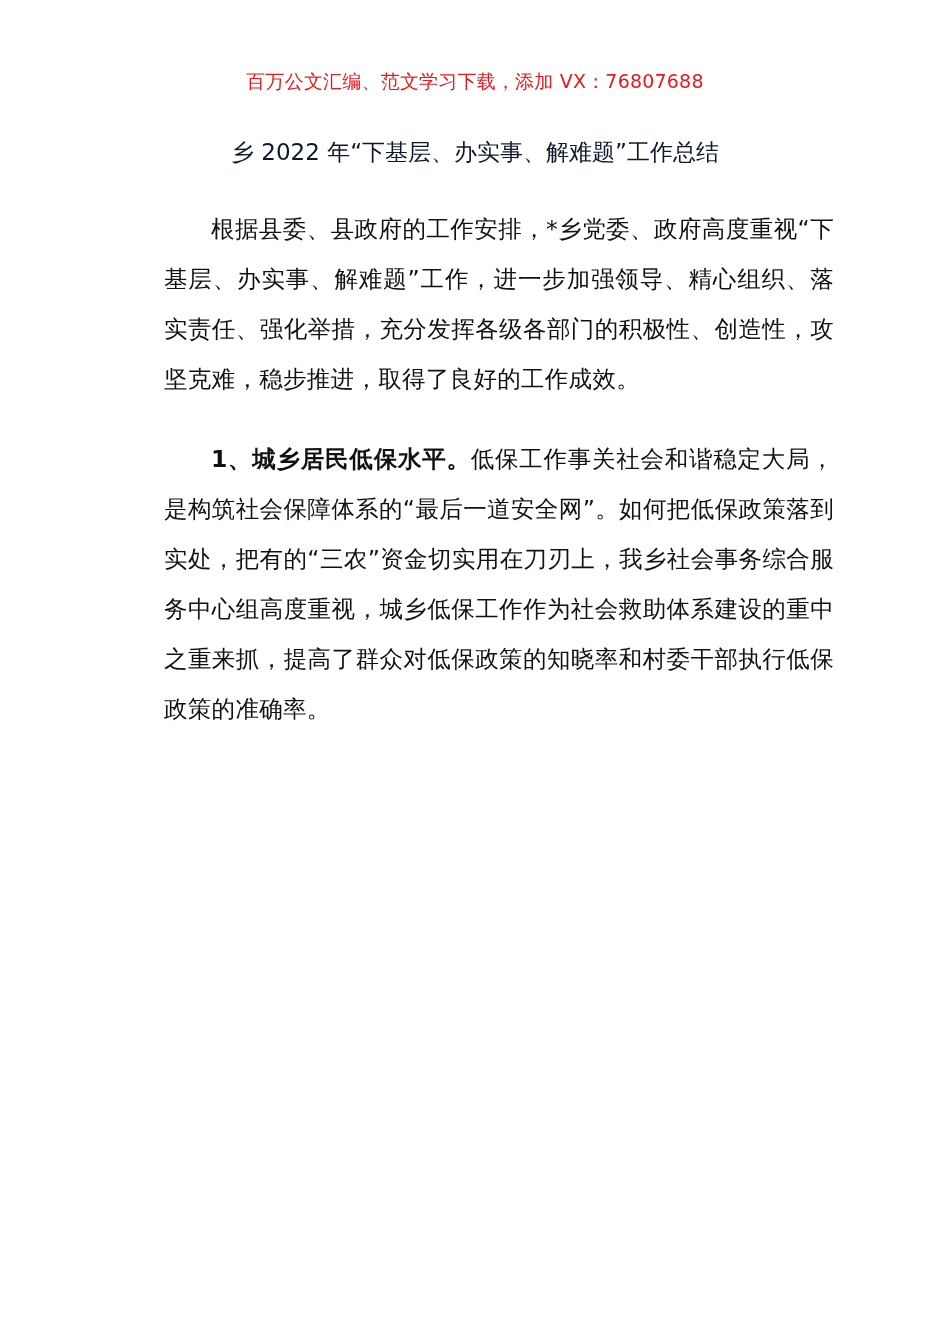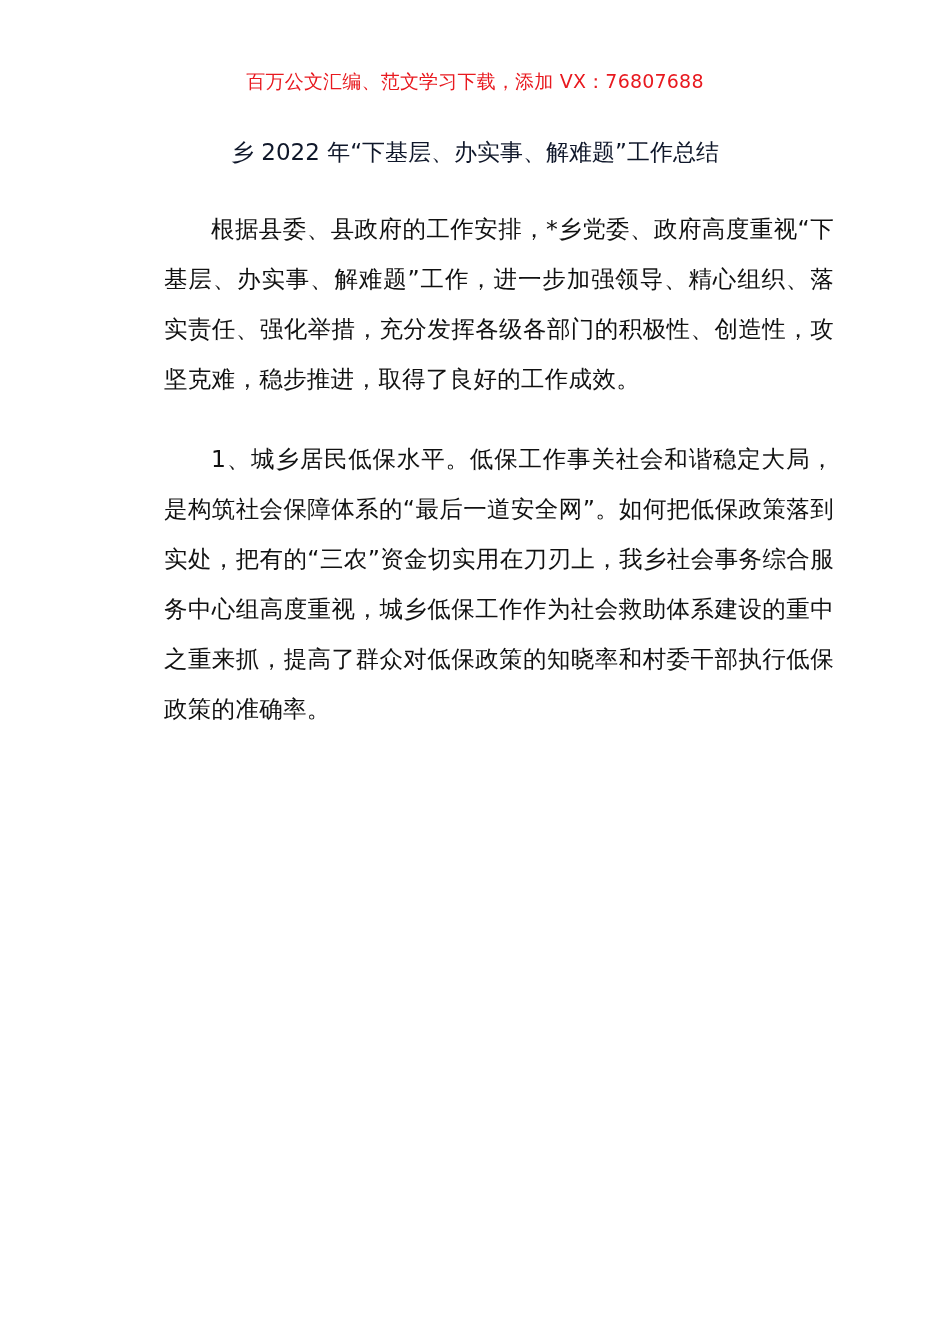--- a/index.html
+++ b/index.html
@@ -58,21 +58,21 @@
       letter-spacing: 0.3px;
     }
     .heading {
       margin: 0;
       font-size: 23.5px;
       line-height: 50px;
       text-indent: 37px;
       font-weight: bold;
     }
     .gap { height: 15px; }
-    b.lead { font-weight: normal; }
+    b.lead { font-weight: bold; }
   </style>
 </head>
 <body>
 
 <div class="page">
   <div class="watermark">百万公文汇编、范文学习下载，添加 VX：76807688</div>
 
   <div class="doc-title">乡 2022 年“下基层、办实事、解难题”工作总结</div>
 
   <div class="body">

